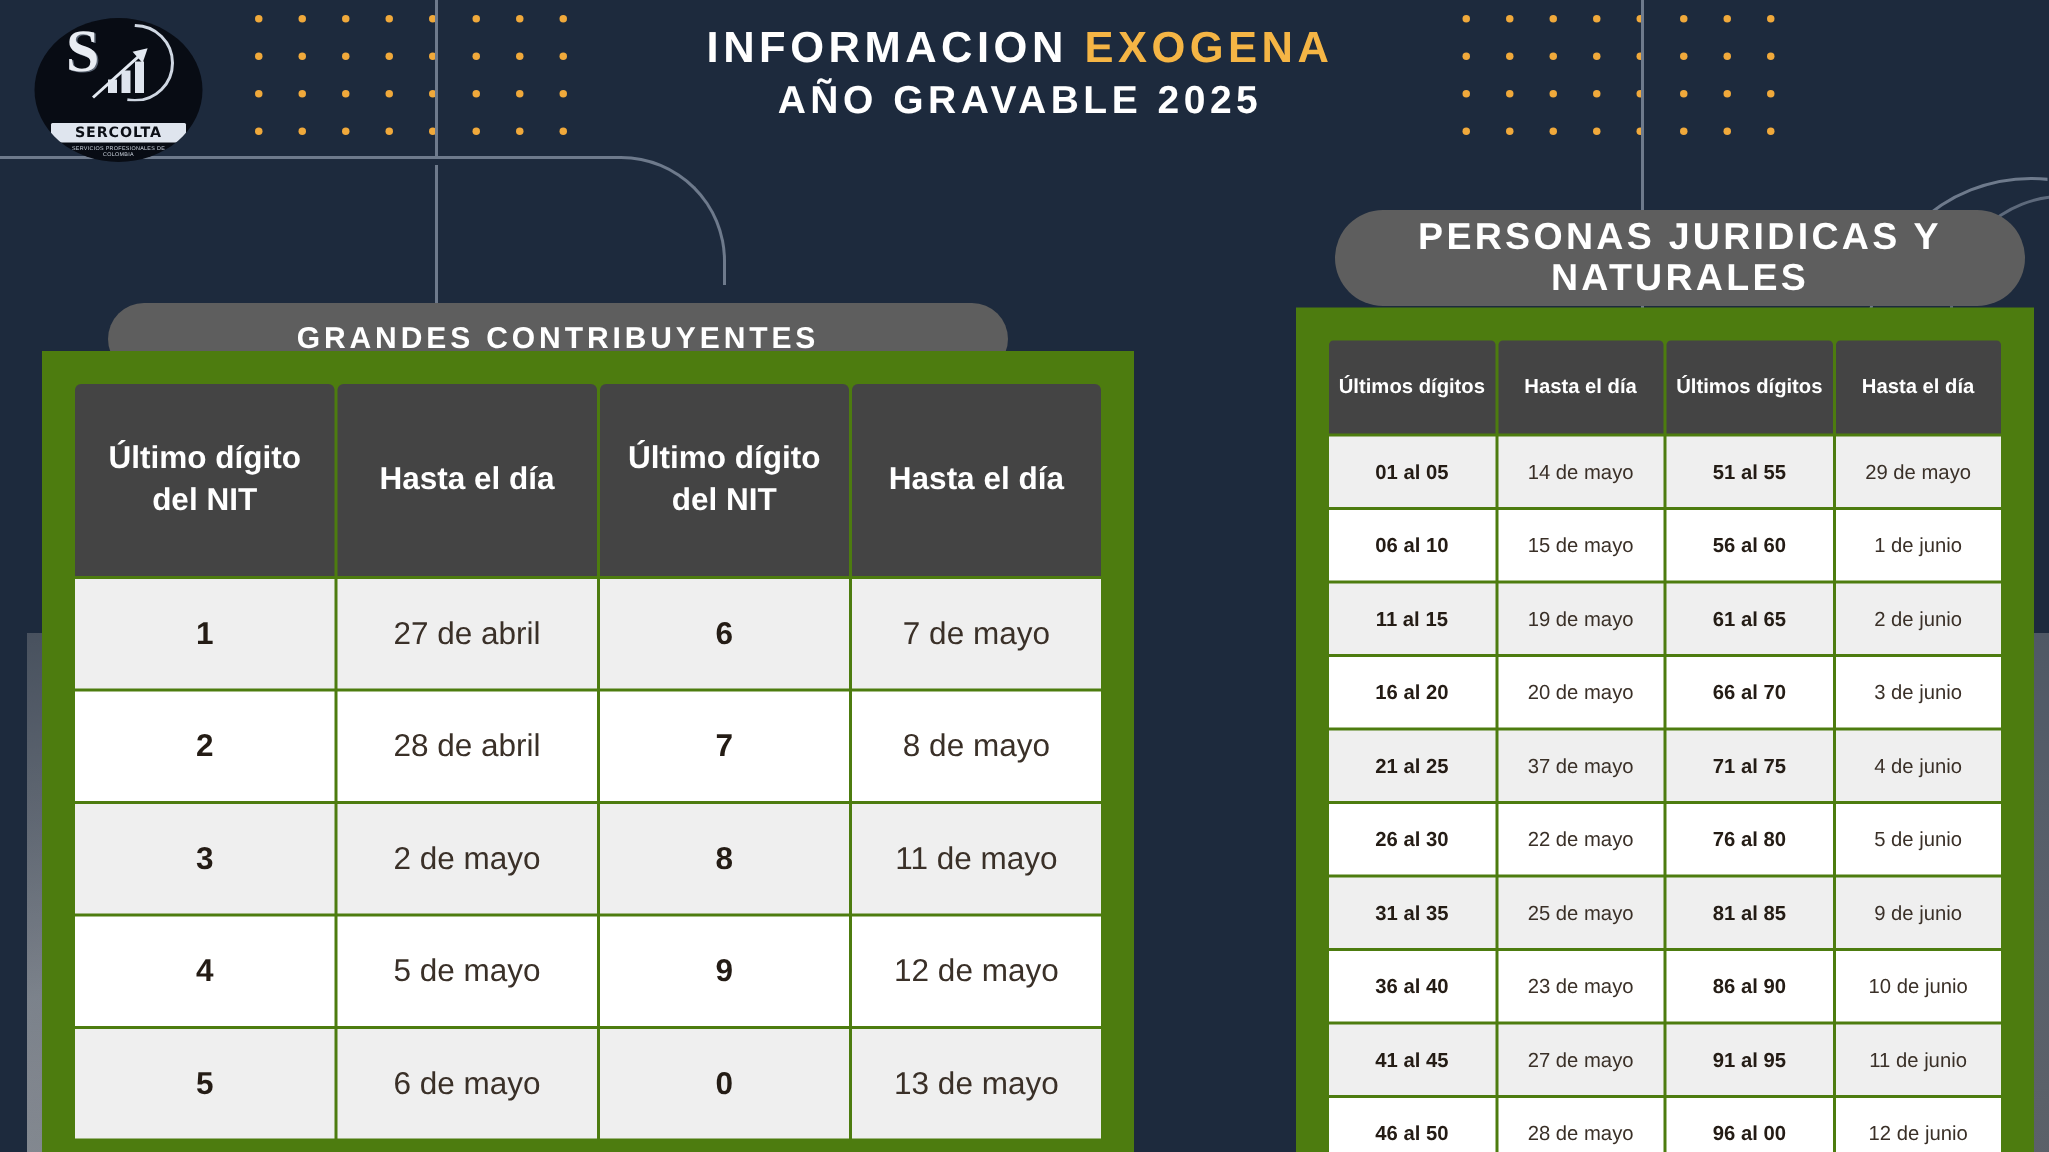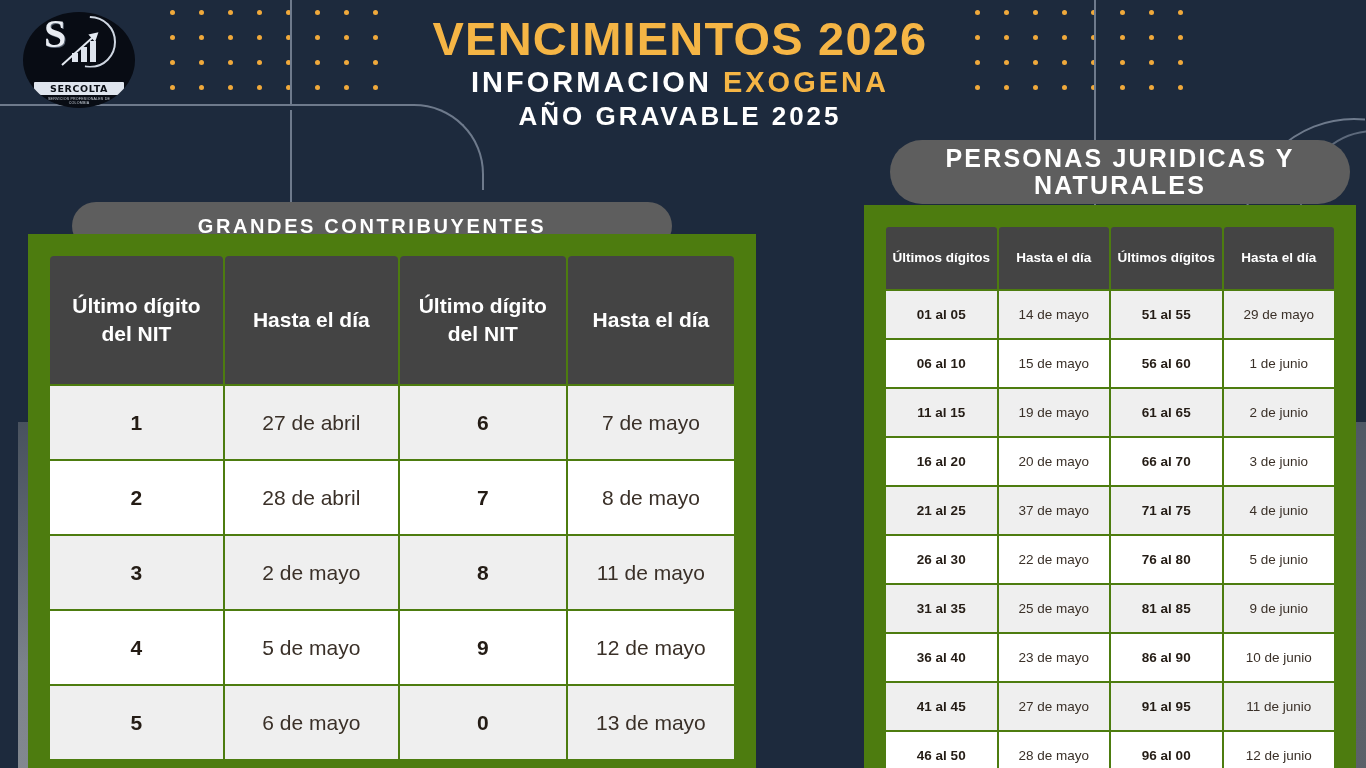--- a/index.html
+++ b/index.html
@@ -276,21 +276,20 @@
         <i></i>
       </span>
     <span class="arrow"></span>
   </div>
   <div class="brand">SERCOLTA</div>
   <div class="sub1">SERVICIOS PROFESIONALES DE</div>
   <div class="sub2">COLOMBIA</div>
 </div>
 
 <div id="title-block">
-  <div id="title-main">VENCIMIENTOS 2026</div>
   <div id="title-sub">
     <span>INFORMACION </span><span class="hl">EXOGENA</span>
   </div>
   <div id="title-sub2">AÑO GRAVABLE 2025</div>
 </div>
 
 <div class="pill" id="pill-left">GRANDES CONTRIBUYENTES</div>
 <div class="pill" id="pill-right">PERSONAS JURIDICAS Y NATURALES</div>
 
 <div class="tbl-frame" id="frame-left">

